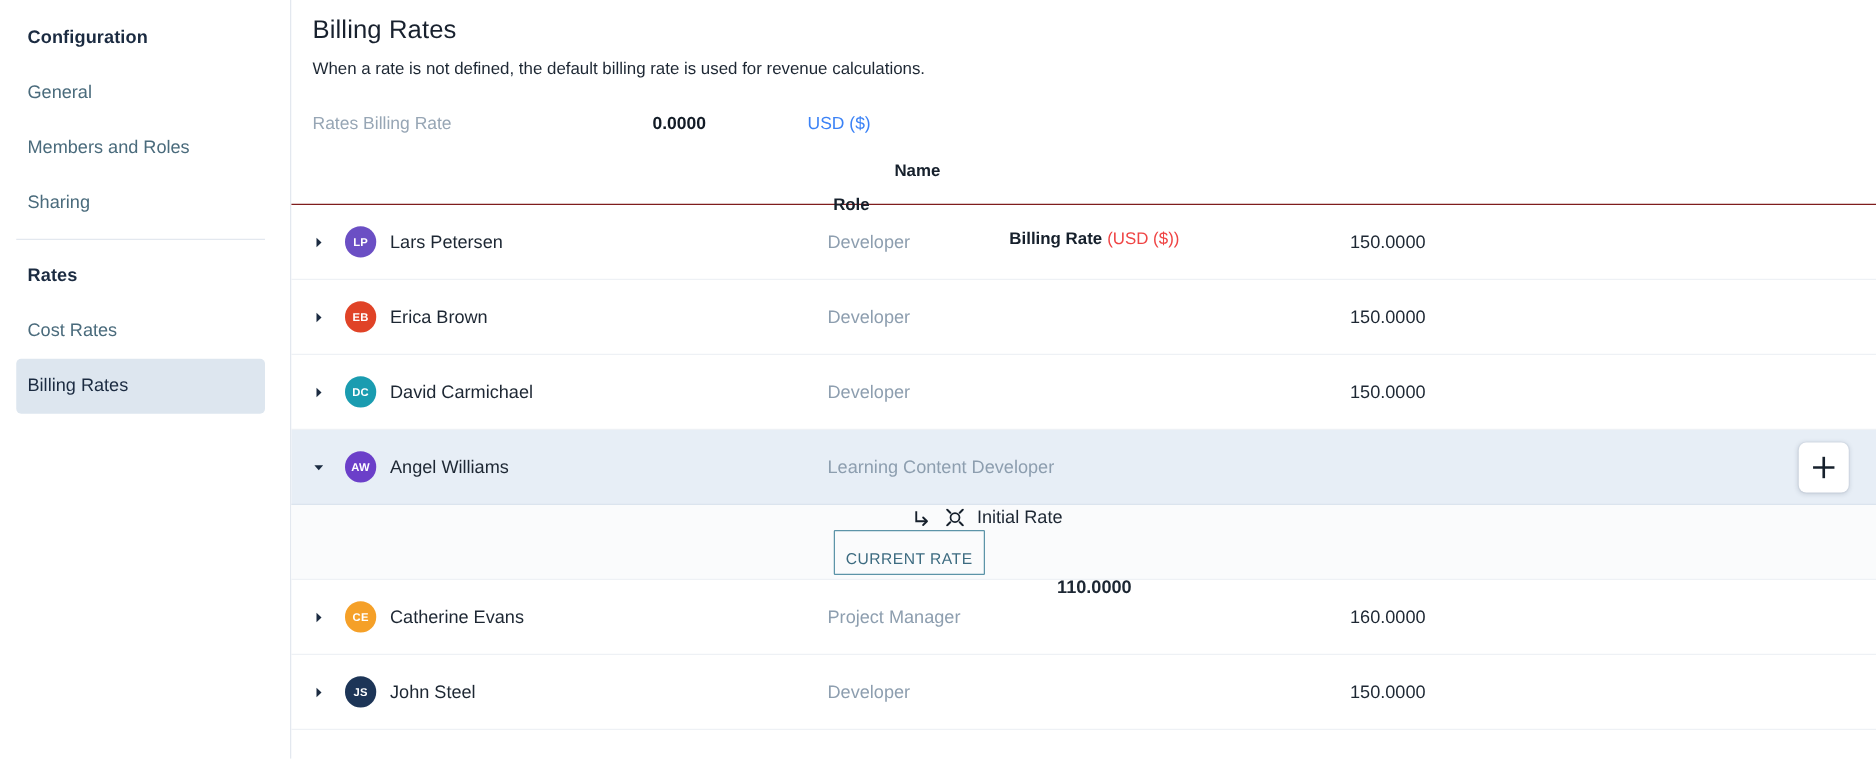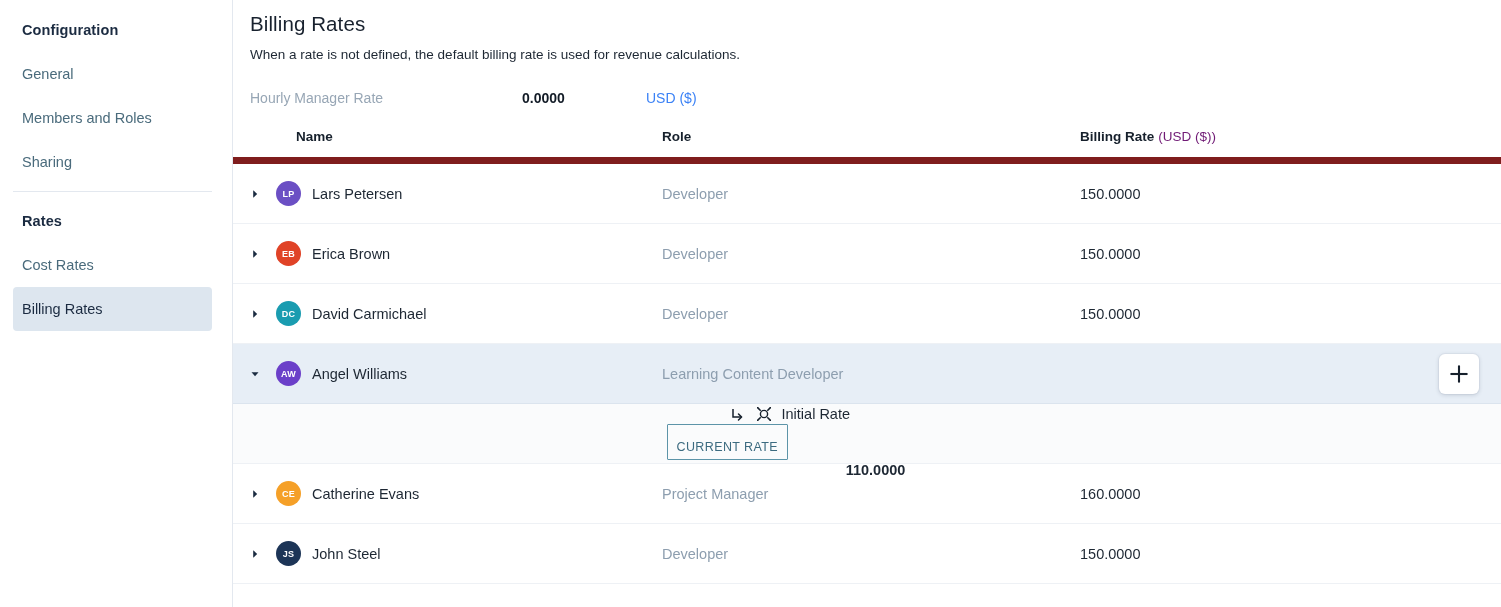--- a/index.html
+++ b/index.html
@@ -106,38 +106,39 @@
     line-height: 20px;
   }
 
   
   .table {
     margin-top: 18px;
     width: 100%;
   }
   .t-head {
     display: flex;
-    align-items: flex-start;
+    align-items: center;
     height: 36px;
     padding-left: 17px;
-    border-bottom: 7px solid #7f1d1d;
+    border-bottom: 1px solid #7f1d1d;
+    flex-direction: column;
   }
   .th {
     font-size: 13.5px;
     font-weight: bold;
     color: #16202c;
     line-height: 18px;
     padding-bottom: 9px;
   }
   .th-name  { width: 412px; padding-left: 46px; }
   .th-role  { width: 418px; }
   .th-rate  { flex: 1 1 auto; }
   .th-rate .unit {
     font-weight: normal;
-    color: #701a75;
+    color: #ef4444;
     margin-left: 4px;
   }
 
   .t-row {
     display: flex;
     align-items: center;
     height: 60px;
     padding-left: 17px;
     border-bottom: 1px solid #eef1f5;
     position: relative;
@@ -256,21 +257,21 @@
       </div>
   </nav>
 
   <section class="main">
     <div class="main-inner">
 
       <h1 class="page-title">Billing Rates</h1>
       <p class="page-desc">When a rate is not defined, the default billing rate is used for revenue calculations.</p>
 
       <div class="default-rate-row">
-        <span class="drr-label">Hourly Manager Rate</span>
+        <span class="drr-label">Rates Billing Rate</span>
         <span class="drr-value">0.0000</span>
         <span class="drr-currency">USD ($)</span>
       </div>
 
       <div class="table">
 
         <div class="t-head">
           <div class="th th-name">Name</div>
           <div class="th th-role">Role</div>
           <div class="th th-rate">

